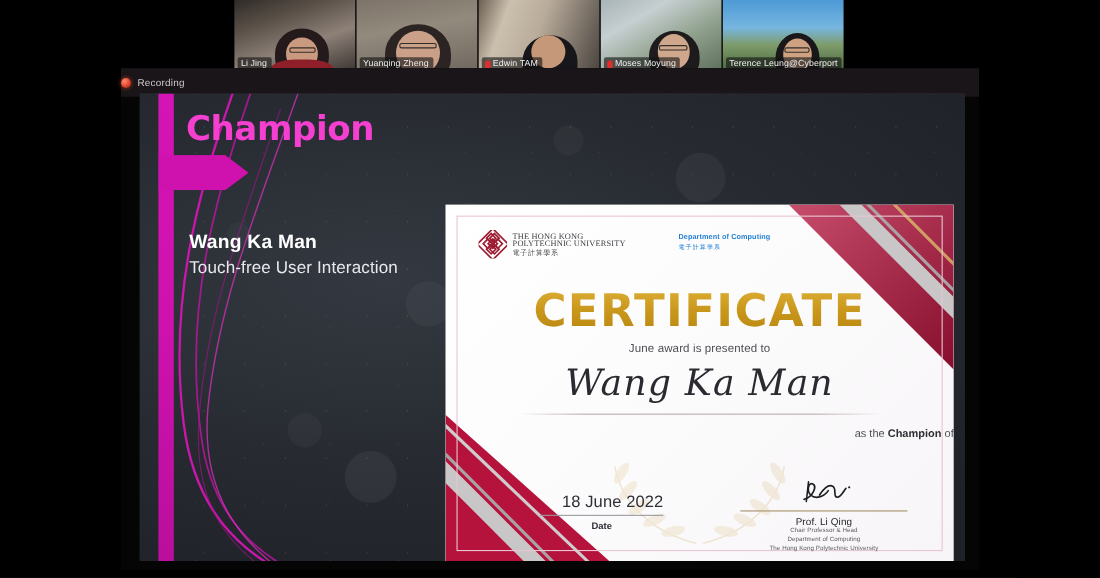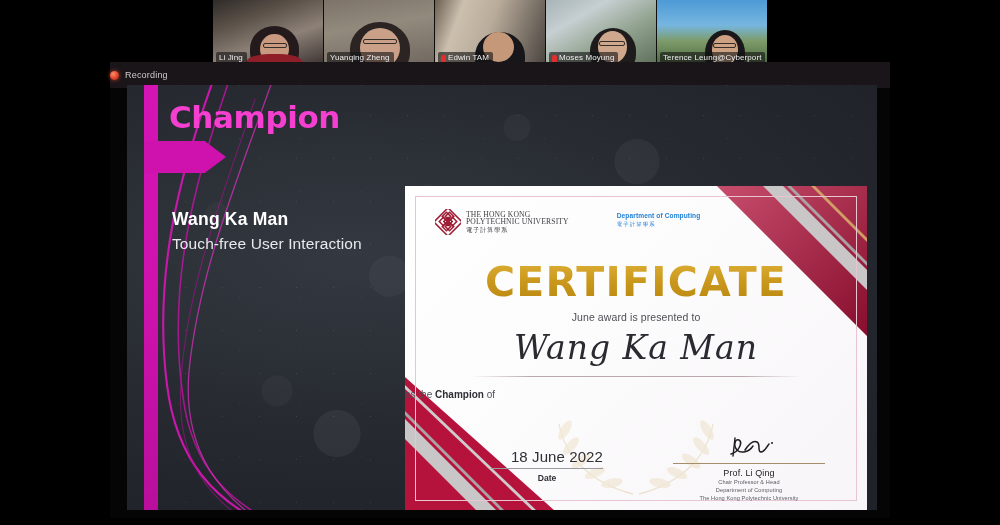--- a/index.html
+++ b/index.html
@@ -246,21 +246,21 @@
     letter-spacing: 1px;
   }
   #cert-rule {
     position: absolute;
     left: 66px; right: 66px; top: 190px;
     height: 1px;
     background: linear-gradient(90deg,rgba(170,150,150,0) 0%,#b9a9ad 18%,#b9a9ad 82%,rgba(170,150,150,0) 100%);
   }
   #cert-asthe {
     position: absolute; left: 0; right: 0; top: 203px;
-    text-align: left;
+    text-align: right;
     font-size: 10px;
     color: #4e4e55;
   }
   #cert-asthe b { color: #2e2e35; }
   #cert-award {
     position: absolute; left: 0; right: 0; top: 221px;
     text-align: center;
     font-size: 15.5px;
     font-weight: bold;
     color: #c29118;

